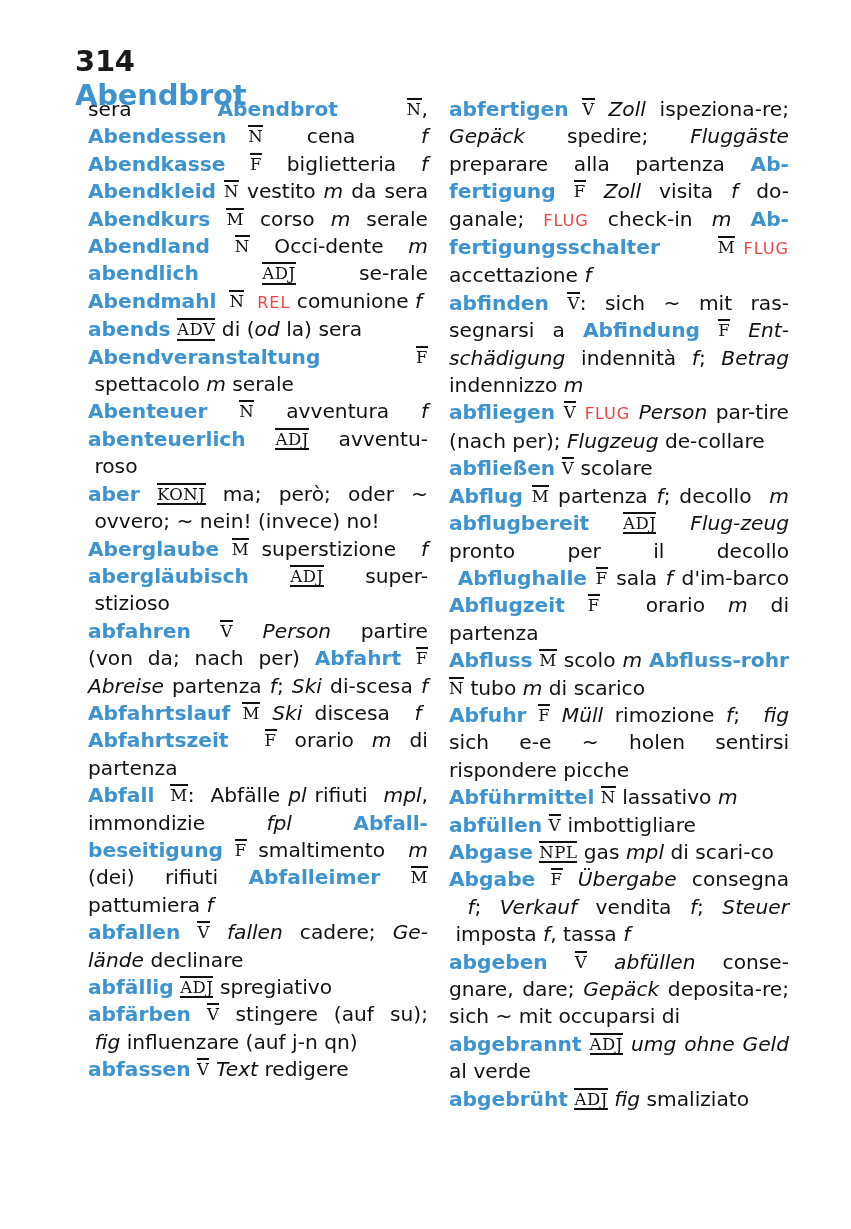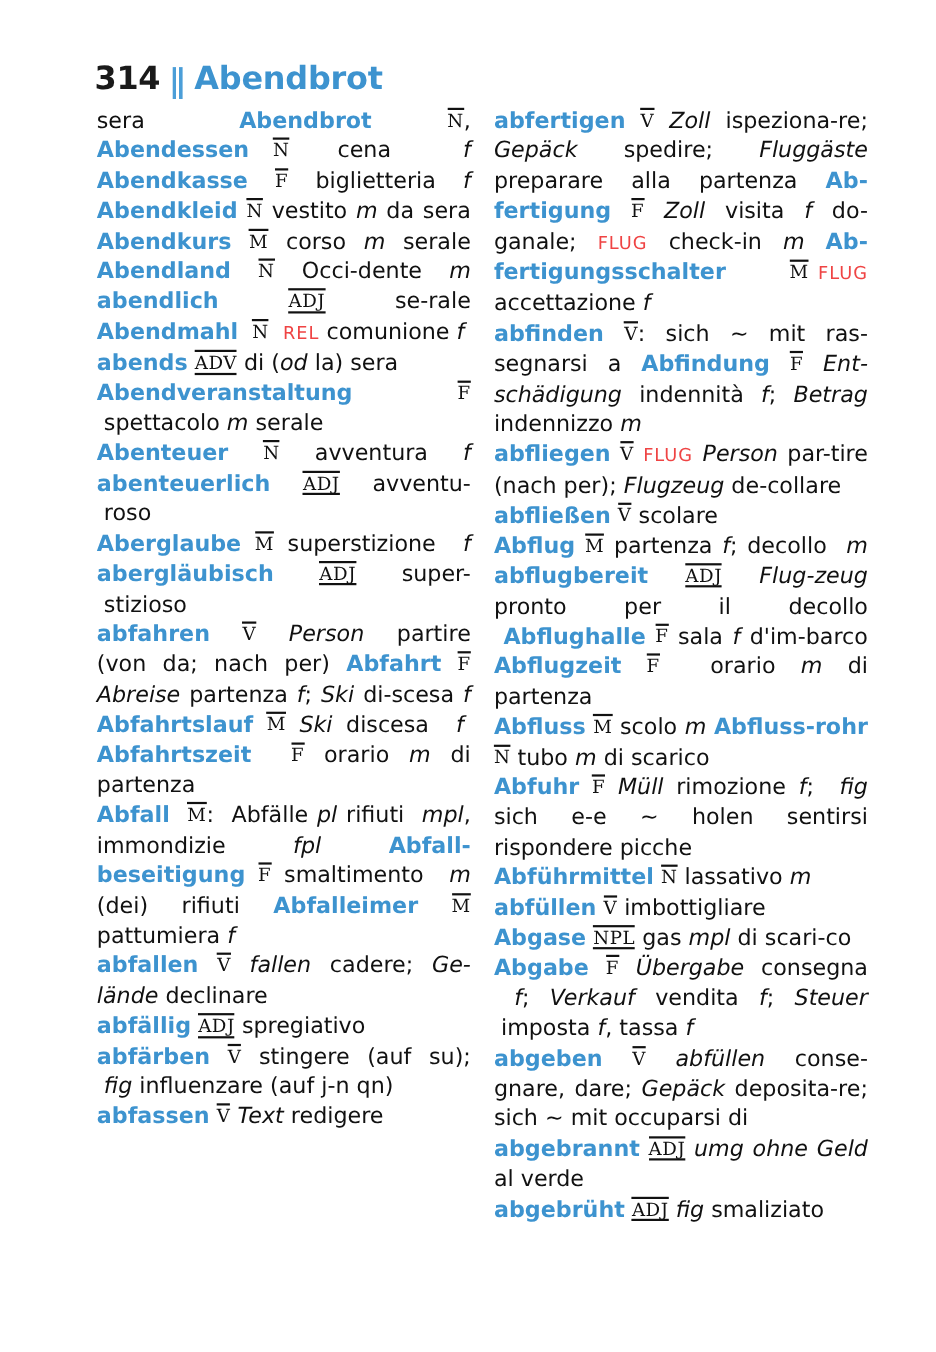--- a/index.html
+++ b/index.html
@@ -19,25 +19,26 @@
     position: relative;
     width: 851px;
     height: 1229px;
     box-sizing: border-box;
     padding: 0;
   }
 
   
   .running-head {
     position: absolute;
-    left: 86px;
+    left: 75px;
     top: 44px;
     display: flex;
-    align-items: flex-end;
+    align-items: flex-start;
     height: 44px;
+    flex-direction: column;
   }
   .folio {
     font-size: 29px;
     font-weight: 700;
     color: #1a1a1a;
     letter-spacing: -0.3px;
     font-family: "DejaVu Sans", sans-serif;
   }
   .head-rule {
     display: inline-block;
@@ -145,20 +146,22 @@
       comunione <span class="it">f</span></p>
 
       <p class="entry"><span class="hw">abends</span> <span class="gt two">ADV</span> di (<span class="it">od</span> la) sera</p>
 
       <p class="entry"><span class="hw">Abendveranstaltung</span>&nbsp;&nbsp;&nbsp;&nbsp;&nbsp;&nbsp;&nbsp; <span class="gt">F</span>
       &nbsp;spettacolo <span class="it">m</span> serale</p>
 
       <p class="entry"><span class="hw">Abenteuer</span> <span class="gt">N</span> avventura <span class="it">f</span>
       <span class="hw">abenteuerlich</span> <span class="gt two">ADJ</span> avventu-&nbsp;roso</p>
 
+      <p class="entry"><span class="hw">aber</span> <span class="gt two">KONJ</span> ma; però; <span class="bd">oder ~</span>
+      &nbsp;ovvero; <span class="bd">~ nein!</span> (invece) no!</p>
 
       <p class="entry"><span class="hw">Aberglaube</span> <span class="gt">M</span> superstizione
       &nbsp;<span class="it">f</span> <span class="hw">abergläubisch</span> <span class="gt two">ADJ</span> super-&nbsp;stizioso</p>
 
       <p class="entry"><span class="hw">abfahren</span>&nbsp; <span class="gt">V</span>&nbsp; <span class="it">Person</span>&nbsp; partire
       (<span class="bd">von</span> da; <span class="bd">nach</span> per) <span class="hw">Abfahrt</span>
       <span class="gt">F</span> <span class="it">Abreise</span> partenza <span class="it">f</span>; <span class="it">Ski</span> di-scesa
       <span class="it">f</span> <span class="hw">Abfahrtslauf</span> <span class="gt">M</span> <span class="it">Ski</span>
       discesa&nbsp; <span class="it">f</span>&nbsp; <span class="hw">Abfahrtszeit</span>&nbsp; <span class="gt">F</span>
       orario <span class="it">m</span> di partenza</p>

